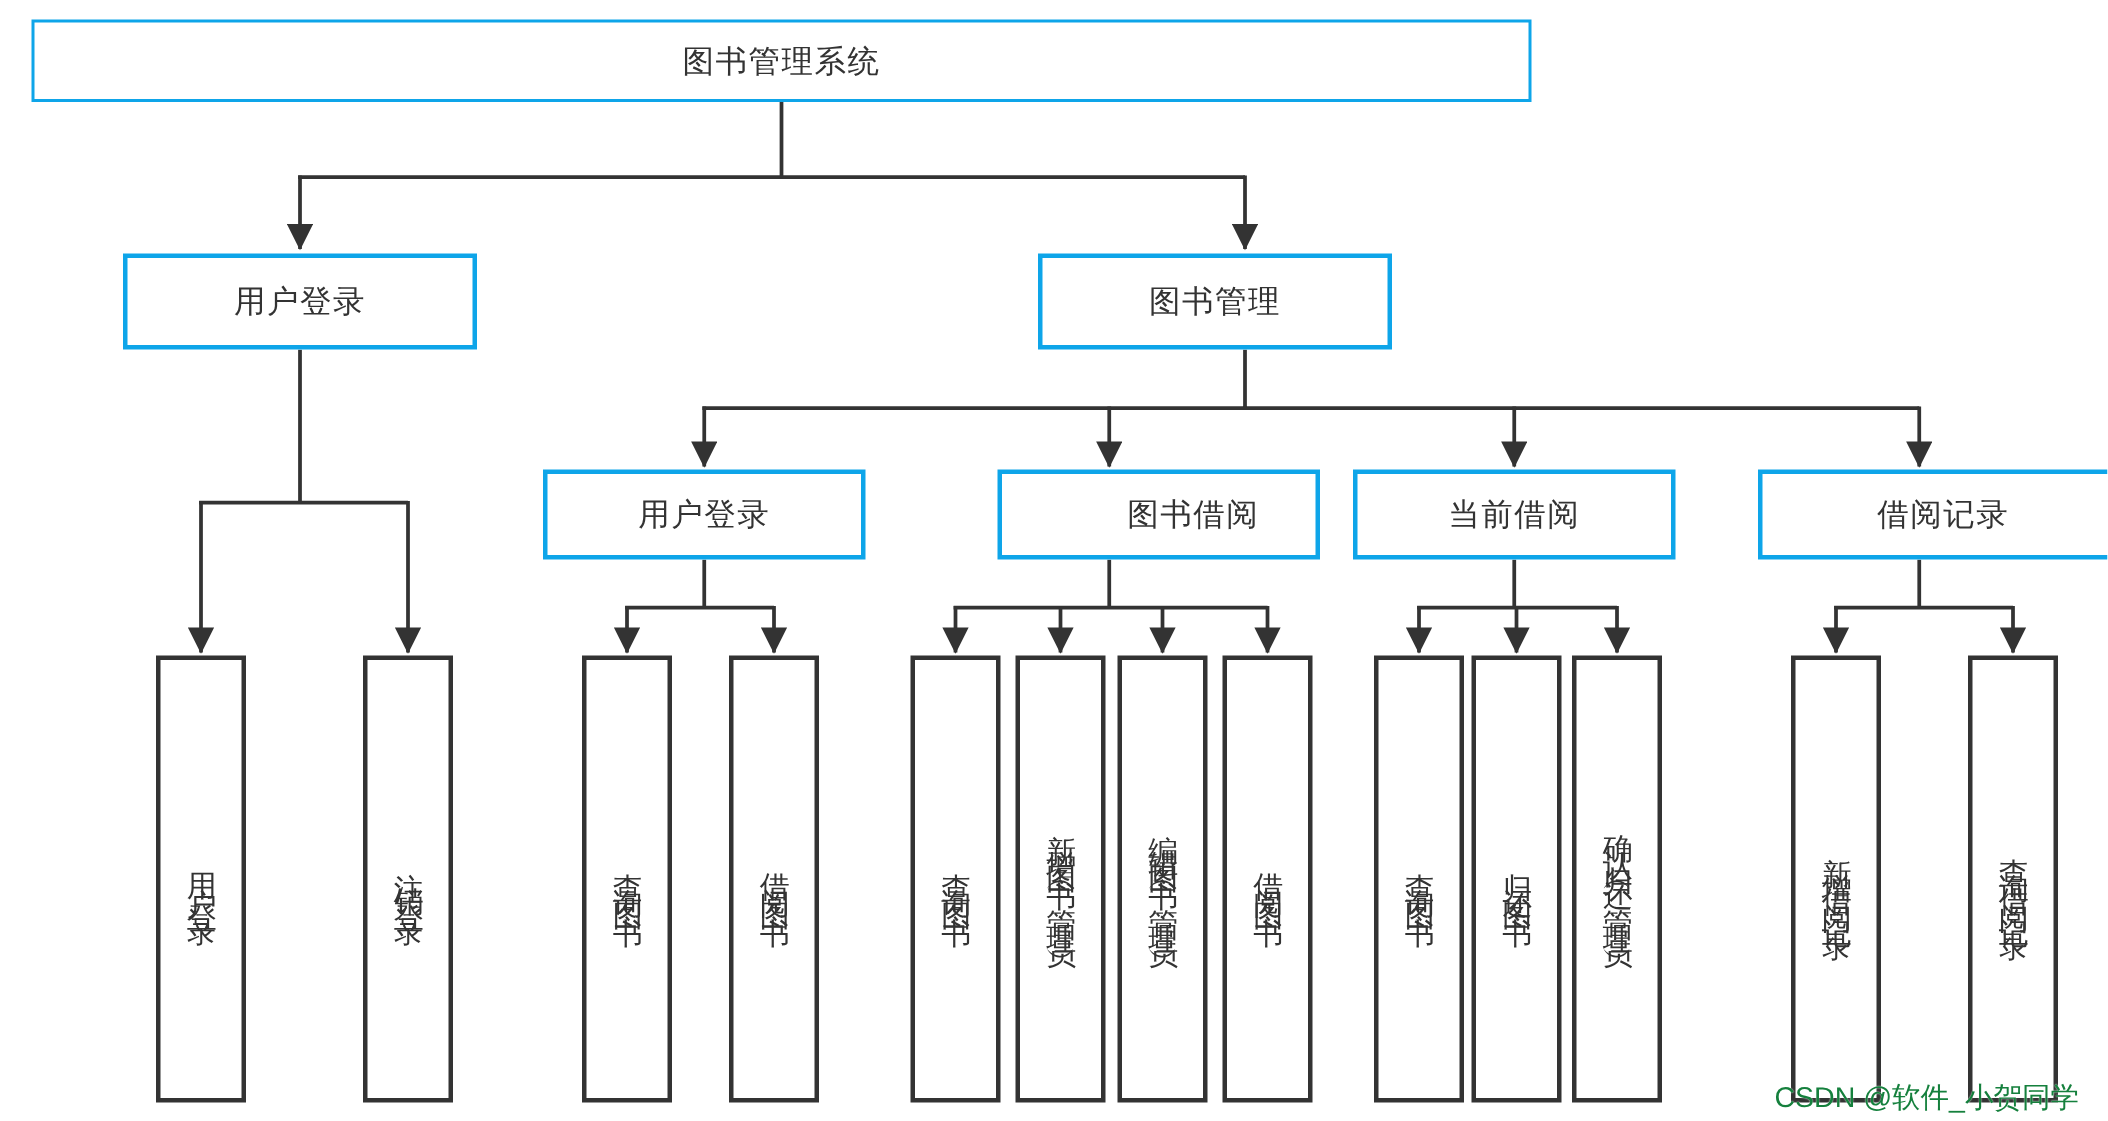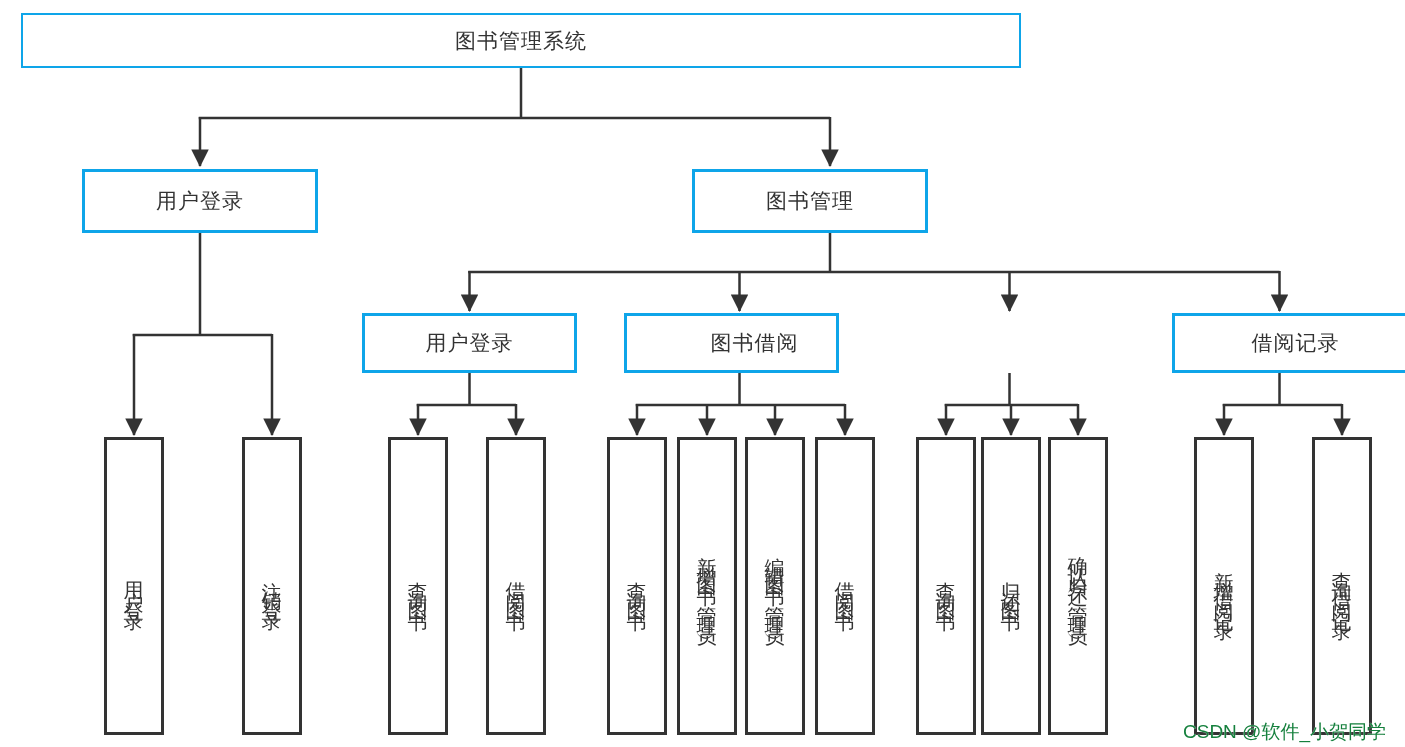--- a/index.html
+++ b/index.html
@@ -133,21 +133,22 @@
       <line x1="1342" y1="404" x2="1342" y2="435" marker-end="url(#arrow)"></line>
     </g>
   </svg>
 
   <div class="node root" style="left:21px; top:13px; width:1000px; height:55px;">图书管理系统</div>
 
   <div class="node h-label" style="left:82px; top:169px; width:236px; height:64px;">用户登录</div>
   <div class="node h-label" style="left:676px; top:169px; width:236px; height:64px;margin-left:16px;">图书管理</div>
 
   <div class="node h-label" style="left:362px; top:313px; width:215px; height:60px;">用户登录</div>
-  <div class="node h-label" style="left:624px; top:313px; width:215px; height:60px;padding-left:46px;">图书借阅</div>
+  <div class="node h-label" style="left:665px; top:313px; width:215px; height:60px;padding-left:46px;">图书借阅</div>
+  <div class="node h-label" style="left:902px; top:313px; width:215px; height:60px;">当前借阅</div>
   <div class="node h-label" style="left:1172px; top:313px; width:247px; height:60px;">借阅记录</div>
 
   <div class="leaf" style="left:104px;">
     <span class="vtext">用户登录</span>
   </div>
   <div class="leaf" style="left:242px;">
     <span class="vtext">注销登录</span>
   </div>
 
   <div class="leaf" style="left:388px;">

